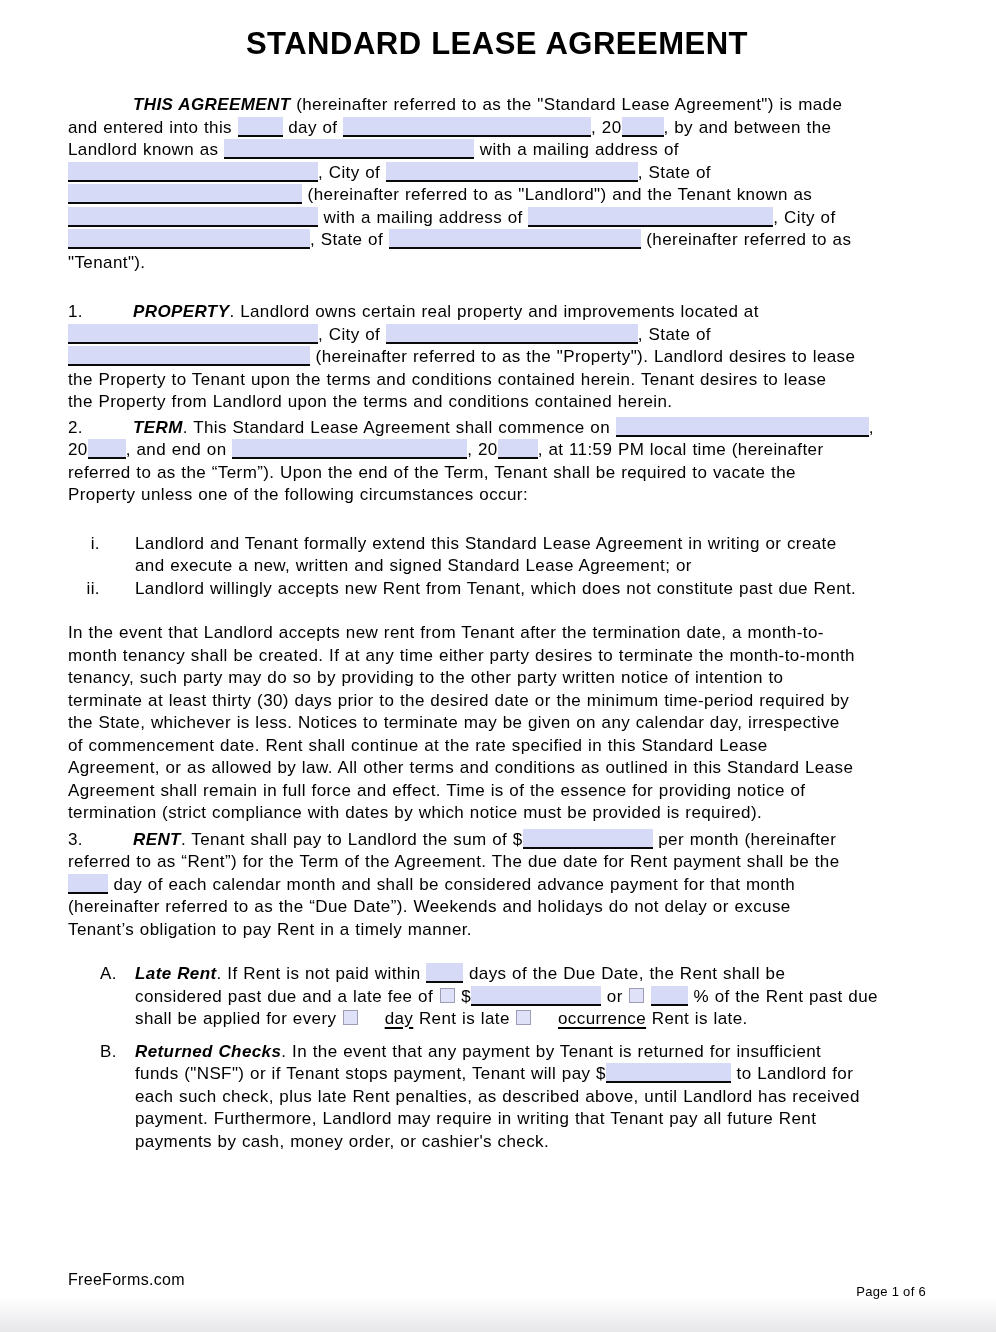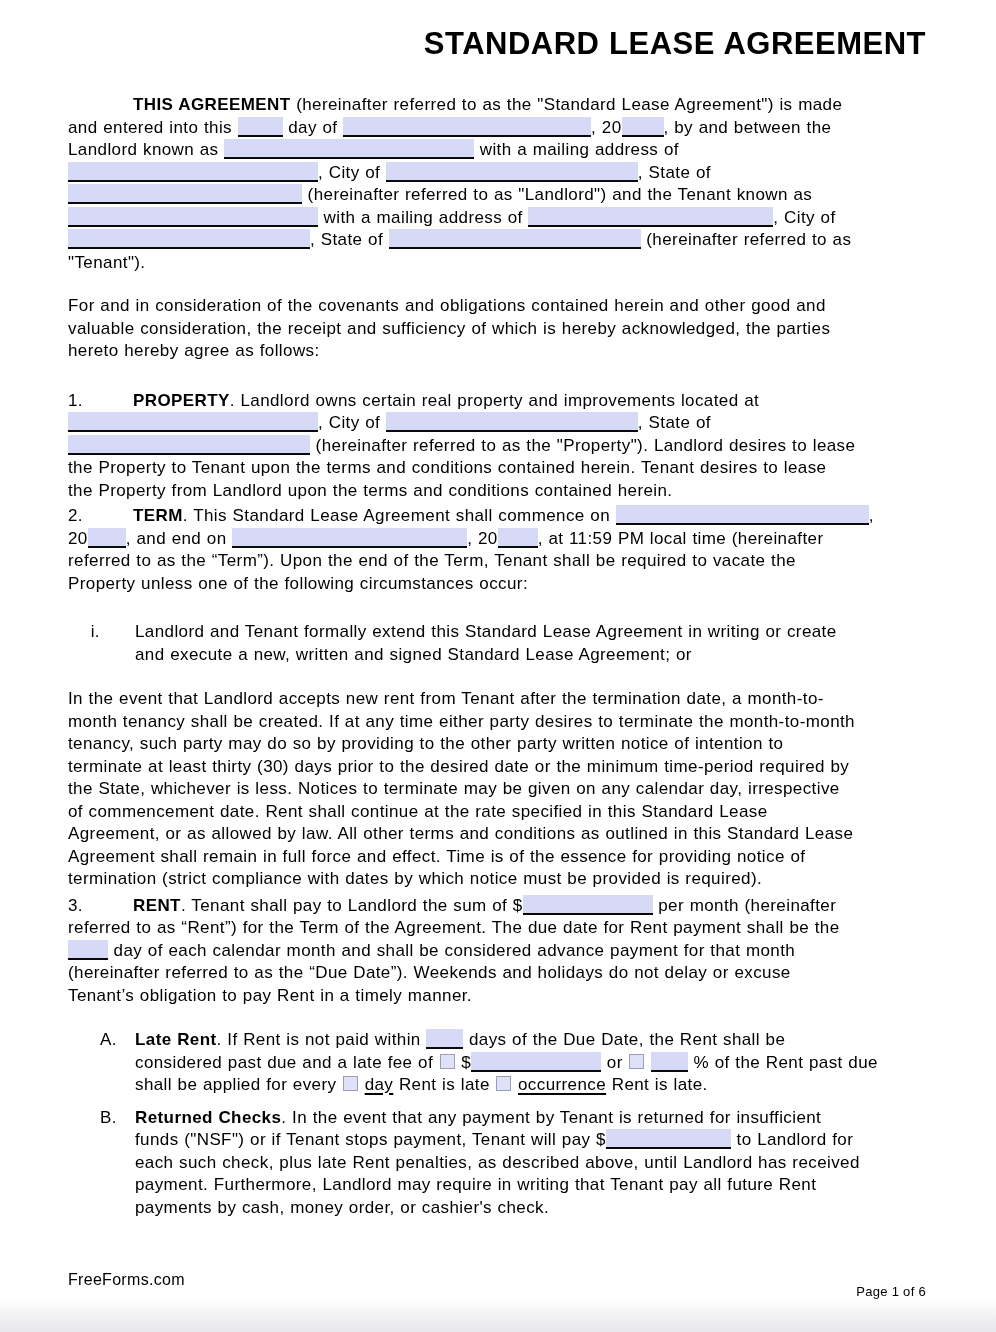--- a/index.html
+++ b/index.html
@@ -9,48 +9,48 @@
     color:#000;
   }
   .page{
     position:relative;width:996px;height:1332px;background:#fff;
   }
   .content{
     padding:26px 70px 0 68px;
     font-size:17px;line-height:22.5px;letter-spacing:0.4px;word-spacing:0.5px;
   }
   h1{
-    margin:0;padding:0;text-align:right;
+    margin:0;padding:0;text-align:center;
     font-size:31px;line-height:36px;font-weight:bold;letter-spacing:0.5px;
   }
   .p{margin:0;}
   .b0{margin-top:32px;}
   .b1{margin-top:21px;}
   .b2{margin-top:27px;}
   .b3{margin-top:3px;}
   .b4{margin-top:26px;}
   .b5{margin-top:22px;}
   .b6{margin-top:4px;}
   .b7{margin-top:22px;}
-  b{font-weight:bold;}
+  b{font-weight:bold;font-style:italic;}
   
   .field{
     display:inline-block;height:18px;
     background:var(--field-fill,#d7daf7);
     border-bottom:2px solid #0a0a0a;
     vertical-align:-4px;
   }
   .tab{display:inline-block;height:1px;}
   .cbx{
     display:inline-block;width:13px;height:13px;
     background:var(--checkbox-fill,#dee1f8);
     border:1px solid var(--checkbox-border,#9d9db5);
     vertical-align:-1px;margin:0 1px;
   }
-  .uword{text-decoration:underline;text-decoration-thickness:1.5px;text-underline-offset:3px;}
+  .uword{text-decoration:underline;text-decoration-thickness:1.5px;text-underline-offset:3px;margin-left:20px;}
   
   .rlist .li{display:flex;}
   .rlist .num{flex:none;width:32px;text-align:right;}
   .rlist .li-body{margin-left:35px;flex:1;}
   
   .alist{margin-left:32px;}
   .alist .li{display:flex;}
   .alist .li + .li{margin-top:10px;}
   .alist .num{flex:none;width:35px;text-align:left;}
   .alist .li-body{flex:1;}
@@ -68,27 +68,30 @@
     pointer-events:none;
   }
 </style>
 </head>
 <body>
 
 <div class="page">
   <div class="content">
     <h1>STANDARD LEASE AGREEMENT</h1>
     <div class="p b0"><span class="tab" style="width: 65px;"></span><b>THIS AGREEMENT</b> (hereinafter referred to as the "Standard Lease Agreement") is made<br>and entered into this <span class="field" style="width: 45px;"></span> day of <span class="field" style="width: 248px;"></span>, 20<span class="field" style="width: 42px;"></span>, by and between the<br>Landlord known as <span class="field" style="width: 250px;"></span> with a mailing address of<br><span class="field" style="width: 250px;"></span>, City of <span class="field" style="width: 252px;"></span>, State of<br><span class="field" style="width: 234px;"></span> (hereinafter referred to as "Landlord") and the Tenant known as<br><span class="field" style="width: 250px;"></span> with a mailing address of <span class="field" style="width: 245px;"></span>, City of<br><span class="field" style="width: 242px;"></span>, State of <span class="field" style="width: 252px;"></span> (hereinafter referred to as<br>"Tenant").</div>
-    <div class="p b1">For and in consideration of the covenants and obligations contained herein and other good and<br>valuable consideration, the receipt and sufficiency of which is hereby acknowledged, the parties<br>hereto hereby agree as follows:</div>
     <div class="p b2">1.<span class="tab" style="width: 50px;"></span><b>PROPERTY</b>. Landlord owns certain real property and improvements located at<br><span class="field" style="width: 250px;"></span>, City of <span class="field" style="width: 252px;"></span>, State of<br><span class="field" style="width: 242px;"></span> (hereinafter referred to as the "Property"). Landlord desires to lease<br>the Property to Tenant upon the terms and conditions contained herein. Tenant desires to lease<br>the Property from Landlord upon the terms and conditions contained herein.</div>
     <div class="p b3">2.<span class="tab" style="width: 50px;"></span><b>TERM</b>. This Standard Lease Agreement shall commence on <span class="field" style="width: 253px;"></span>,<br>20<span class="field" style="width: 38px;"></span>, and end on <span class="field" style="width: 235px;"></span>, 20<span class="field" style="width: 40px;"></span>, at 11:59 PM local time (hereinafter<br>referred to as the “Term”). Upon the end of the Term, Tenant shall be required to vacate the<br>Property unless one of the following circumstances occur:</div>
     <div class="rlist b4">
         <div class="li">
           <span class="num">i.</span>
           <div class="li-body">Landlord and Tenant formally extend this Standard Lease Agreement in writing or create<br>and execute a new, written and signed Standard Lease Agreement; or</div>
+        </div>
+        <div class="li">
+          <span class="num">ii.</span>
+          <div class="li-body">Landlord willingly accepts new Rent from Tenant, which does not constitute past due Rent.</div>
         </div>
       </div>
     <div class="p b5">In the event that Landlord accepts new rent from Tenant after the termination date, a month-to-<br>month tenancy shall be created. If at any time either party desires to terminate the month-to-month<br>tenancy, such party may do so by providing to the other party written notice of intention to<br>terminate at least thirty (30) days prior to the desired date or the minimum time-period required by<br>the State, whichever is less. Notices to terminate may be given on any calendar day, irrespective<br>of commencement date. Rent shall continue at the rate specified in this Standard Lease<br>Agreement, or as allowed by law. All other terms and conditions as outlined in this Standard Lease<br>Agreement shall remain in full force and effect. Time is of the essence for providing notice of<br>termination (strict compliance with dates by which notice must be provided is required).</div>
     <div class="p b6">3.<span class="tab" style="width: 50px;"></span><b>RENT</b>. Tenant shall pay to Landlord the sum of $<span class="field" style="width: 130px;"></span> per month (hereinafter<br>referred to as “Rent”) for the Term of the Agreement. The due date for Rent payment shall be the<br><span class="field" style="width: 40px;"></span> day of each calendar month and shall be considered advance payment for that month<br>(hereinafter referred to as the “Due Date”). Weekends and holidays do not delay or excuse<br>Tenant’s obligation to pay Rent in a timely manner.</div>
     <div class="alist b7">
         <div class="li">
           <span class="num">A.</span>
           <div class="li-body"><b>Late Rent</b>. If Rent is not paid within <span class="field" style="width: 37px;"></span> days of the Due Date, the Rent shall be<br>considered past due and a late fee of <span class="cbx"></span> $<span class="field" style="width: 130px;"></span> or <span class="cbx"></span> <span class="field" style="width: 37px;"></span> % of the Rent past due<br>shall be applied for every <span class="cbx"></span> <span class="uword">day</span> Rent is late <span class="cbx"></span> <span class="uword">occurrence</span> Rent is late.</div>
         </div>
         <div class="li">

